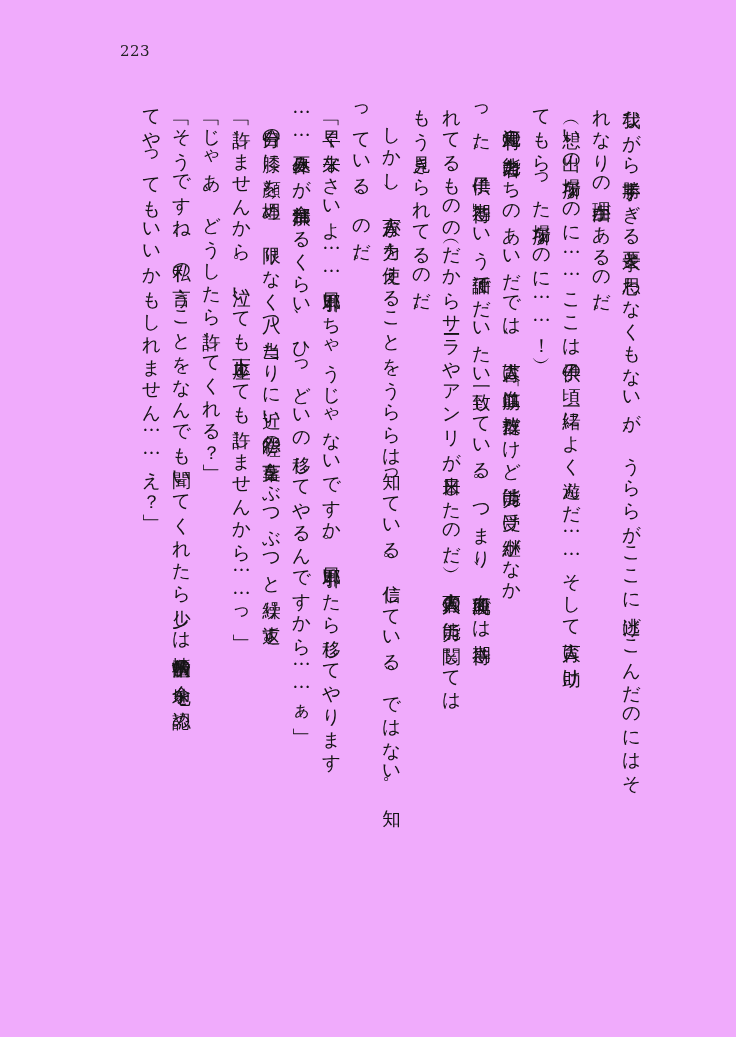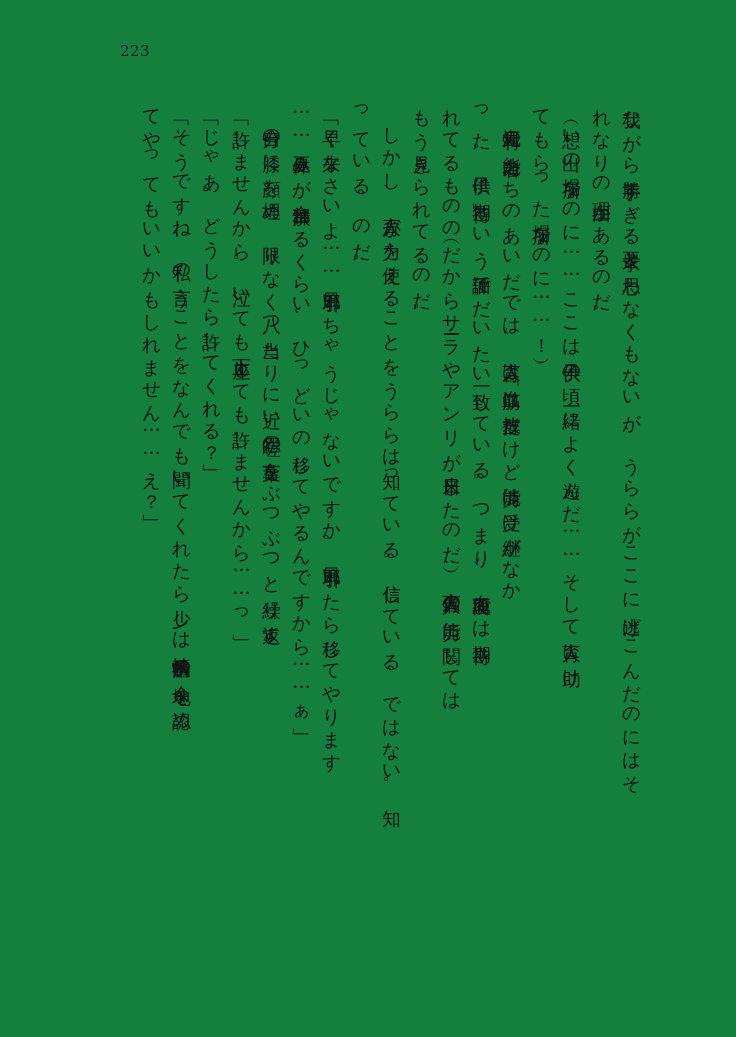--- a/index.html
+++ b/index.html
@@ -11,21 +11,21 @@
     width: 736px;
     height: 1037px;
     font-family: "DejaVu Serif", "Liberation Serif", serif;
     color: #111111;
     overflow: hidden;
     position: relative;
   }
   .page {
     position: absolute;
     inset: 0;
-    background: #15803d;
+    background: #f0abfc;
   }
   .page-number {
     position: absolute;
     top: 42px;
     left: 120px;
     font-size: 15px;
     letter-spacing: 0.5px;
     color: #222222;
     font-family: "DejaVu Serif", "Liberation Serif", serif;
   }

